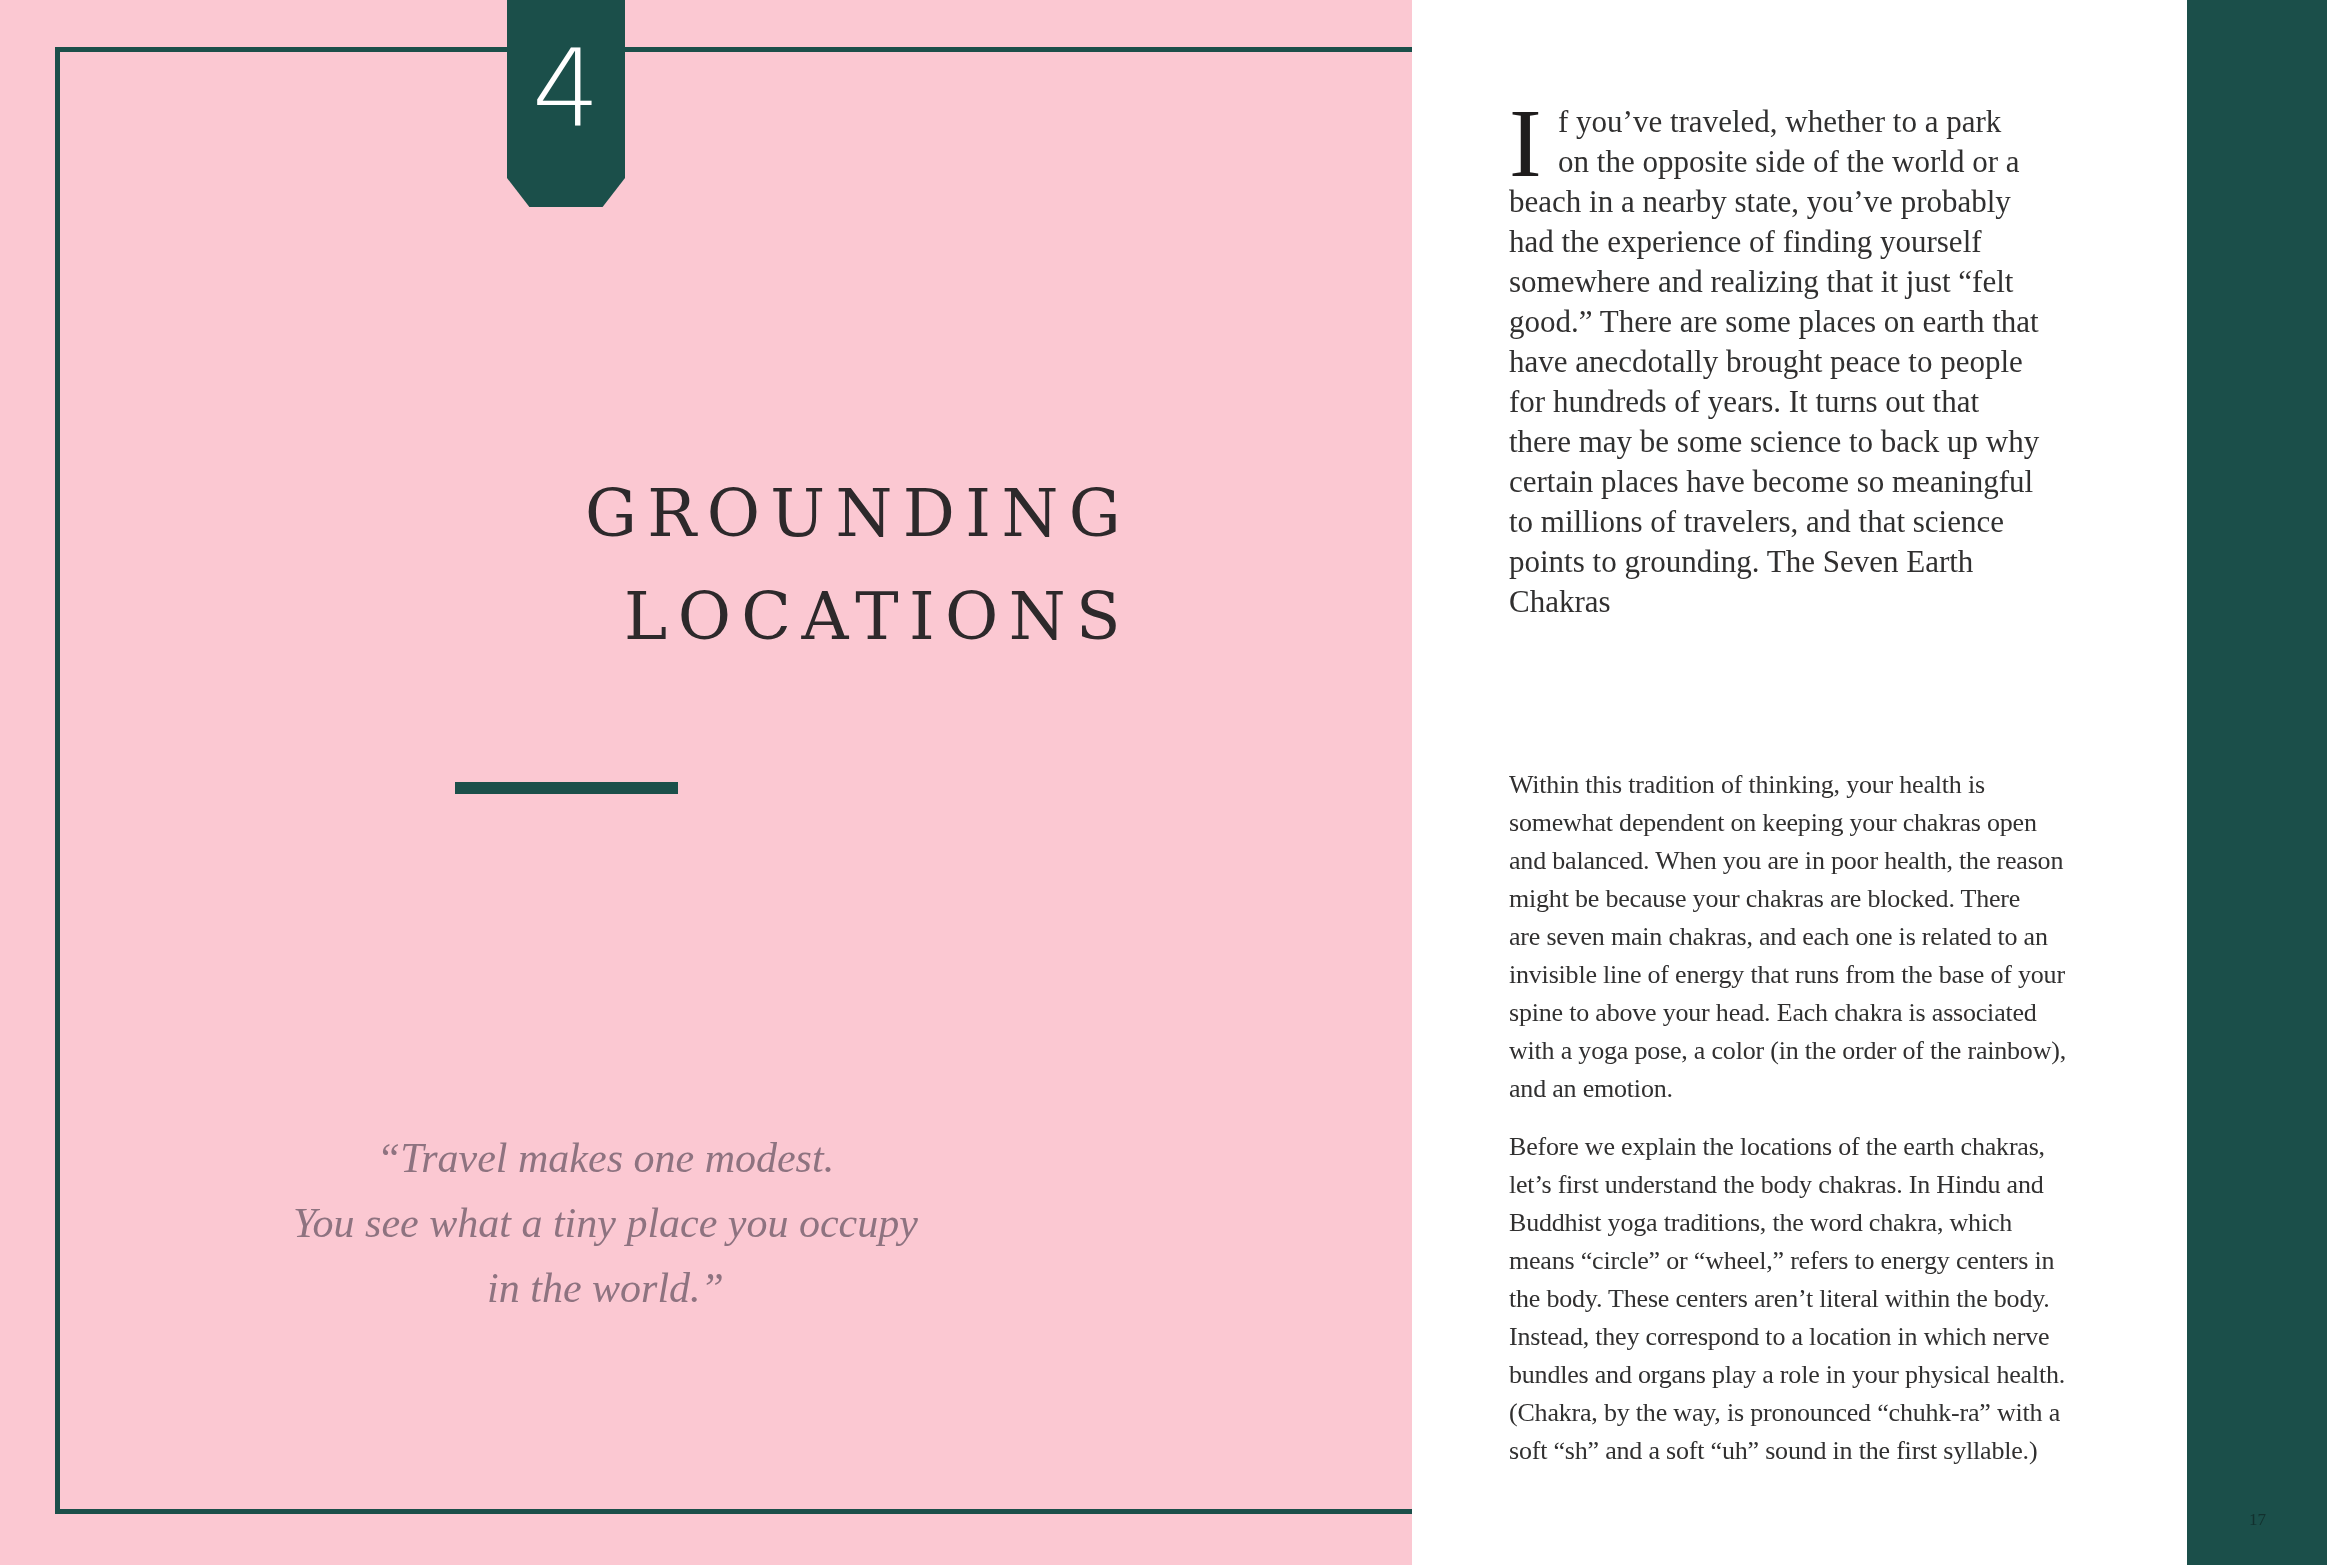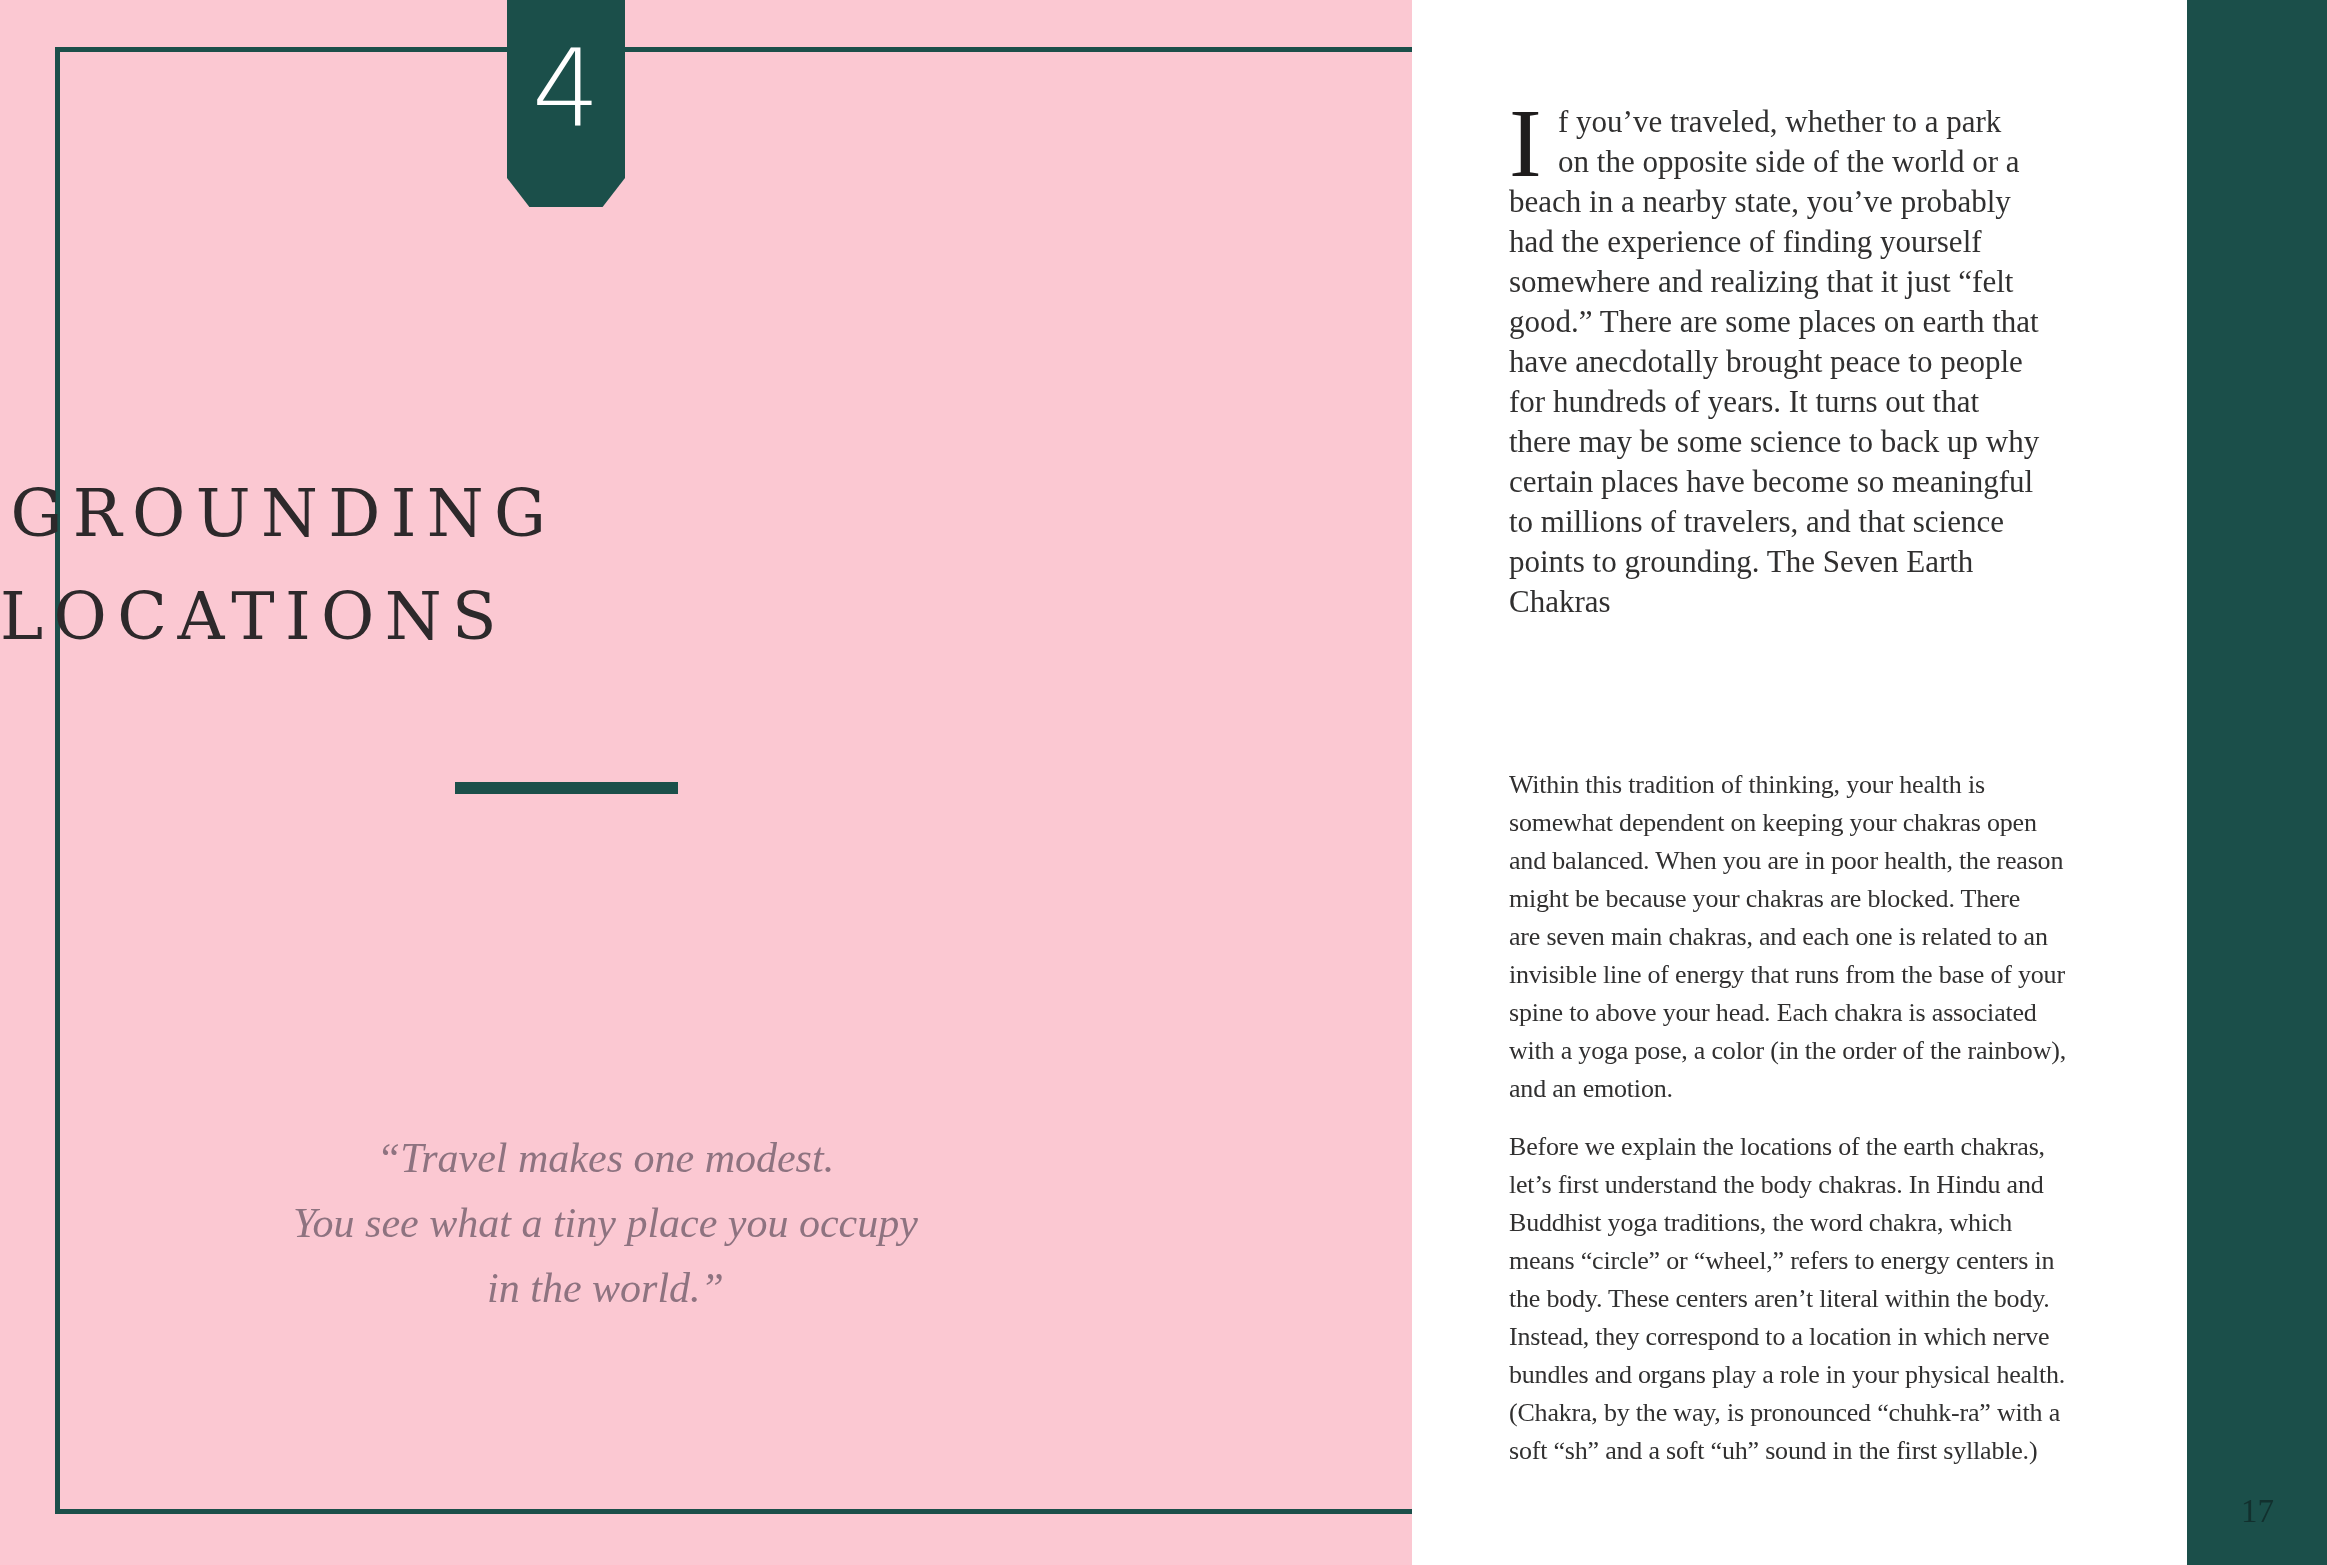--- a/index.html
+++ b/index.html
@@ -24,21 +24,21 @@
   .banner-num{
     display:block;width:100%;text-align:center;
     color:#ffffff;font-family:"DejaVu Sans",sans-serif;font-weight:200;
     font-size:107px;line-height:178px;
   }
   .left-content{position:absolute;left:0;top:0;width:1131px;height:100%;}
   .chapter-title{
     position:absolute;top:418px;left:0;width:100%;
     font-family:"DejaVu Serif",serif;
     font-size:65px;line-height:103px;letter-spacing:0.16em;text-indent:0.16em;
-    color:var(--title);text-align:left;white-space:pre-line;font-weight:400;
+    color:var(--title);text-align:right;white-space:pre-line;font-weight:400;
   }
   .divider{
     position:absolute;top:782px;left:455px;width:223px;height:11.8px;
     background:var(--teal);
   }
   .quote{
     position:absolute;top:1084px;left:0;width:100%;
     font-style:italic;font-size:42px;line-height:65px;
     color:var(--quote);text-align:center;white-space:pre-line;
   }
@@ -68,21 +68,21 @@
     font-size:26px;line-height:38px;letter-spacing:-0.2px;
     margin:0 0 20px 0;white-space:pre-line;
   }
   
   .edge-band{
     position:absolute;left:2187px;top:0;width:141px;height:1566px;
     background:var(--teal);
   }
   .page-num{
     position:absolute;bottom:36px;left:0;width:100%;text-align:center;
-    font-size:33px;color:#12302e;
+    font-size:17px;color:#12302e;
   }
 </style>
 </head>
 <body>
 
 <div class="spread">
 
   <div class="left-page">
     <div class="frame"></div>
     <div class="left-content">

